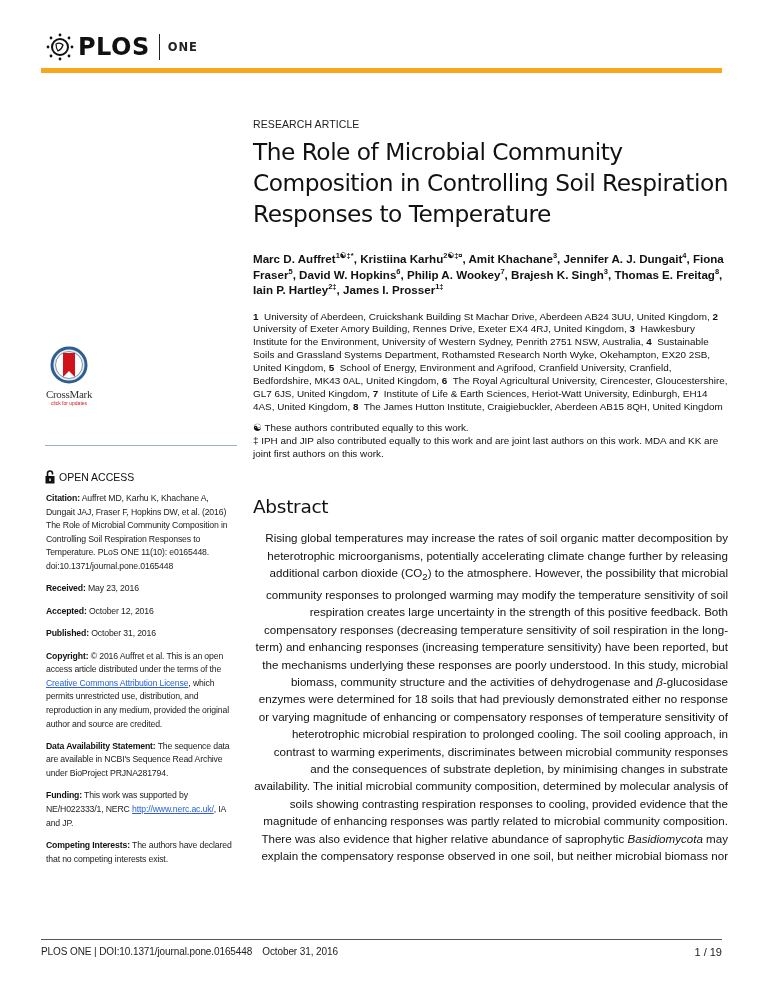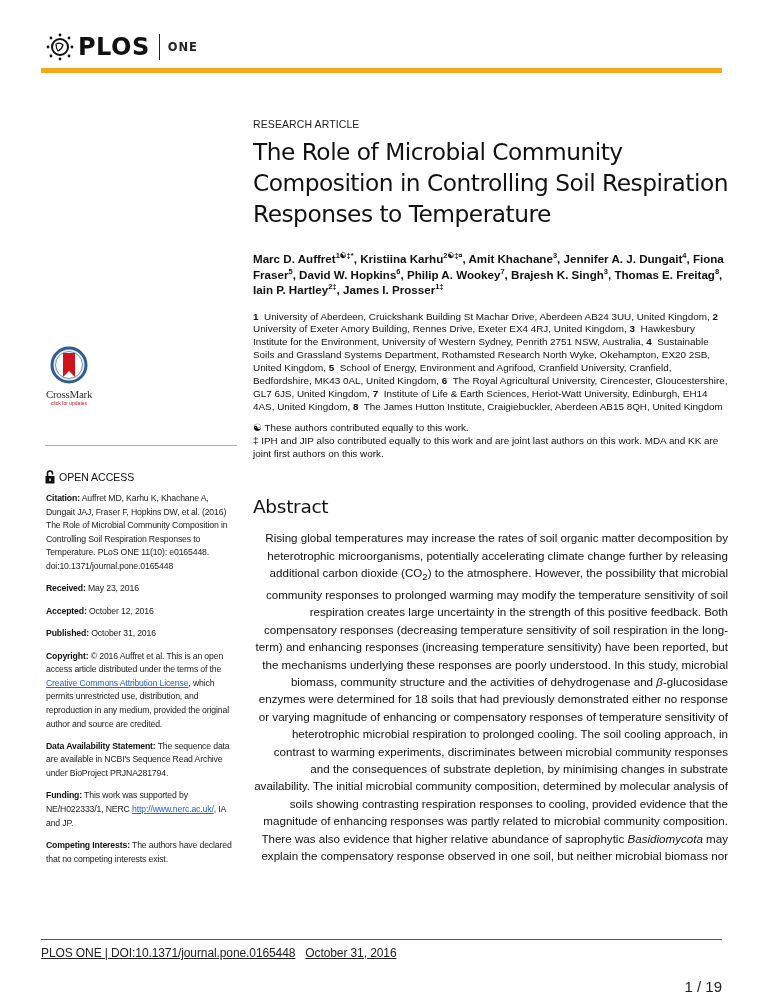--- a/index.html
+++ b/index.html
@@ -34,23 +34,23 @@
   #crossmark .cm-sub { font-family: "Liberation Sans", sans-serif; font-size: 5px; color: #d0131b; line-height: 6px; }
   #side-divider { position: absolute; left: 45px; top: 445px; width: 192px; height: 1px; background: #9cb3bf; }
   #open-access { position: absolute; left: 45px; top: 470px; display: flex; align-items: center; font-size: 10.5px; color: #111; }
   #open-access .lock { width: 10px; height: 14px; margin-right: 4px; }
   #sidebar { position: absolute; left: 46px; top: 492px; width: 192px; font-family: "Liberation Sans", sans-serif; font-size: 8.7px; line-height: 13.6px; color: #222; letter-spacing: -0.15px; }
   #sidebar p { margin: 0 0 8.8px 0; }
   #sidebar b { font-weight: bold; color: #111; }
 
   
   #footer-rule { position: absolute; left: 41px; top: 939px; width: 681px; height: 1px; background: #555; }
-  #footer-left { position: absolute; left: 41px; top: 946px; font-size: 12px; color: #222; letter-spacing: -0.1px; text-decoration: underline; }
+  #footer-left { position: absolute; left: 41px; top: 946px; font-size: 10px; color: #222; letter-spacing: -0.1px; }
   #footer-left .gap { display: inline-block; width: 10px; }
-  #footer-right { position: absolute; right: 51px; top: 946px; font-size: 15px; color: #222; margin-top: 32px; }
+  #footer-right { position: absolute; right: 51px; top: 946px; font-size: 11px; color: #222; }
 </style>
 </head>
 <body>
 
 <div id="logo">
   <svg class="globe" viewBox="0 0 30 30">
     <circle cx="15" cy="15" r="8" fill="none" stroke="#111" stroke-width="2"></circle>
     <path d="M11 12 Q15 10 18 13 Q17 17 13 19 Q11 16 11 12Z" fill="none" stroke="#111" stroke-width="1.2"></path>
     <circle cx="15" cy="3" r="1.4" fill="#111"></circle>
     <circle cx="24" cy="6" r="1.4" fill="#111"></circle>

